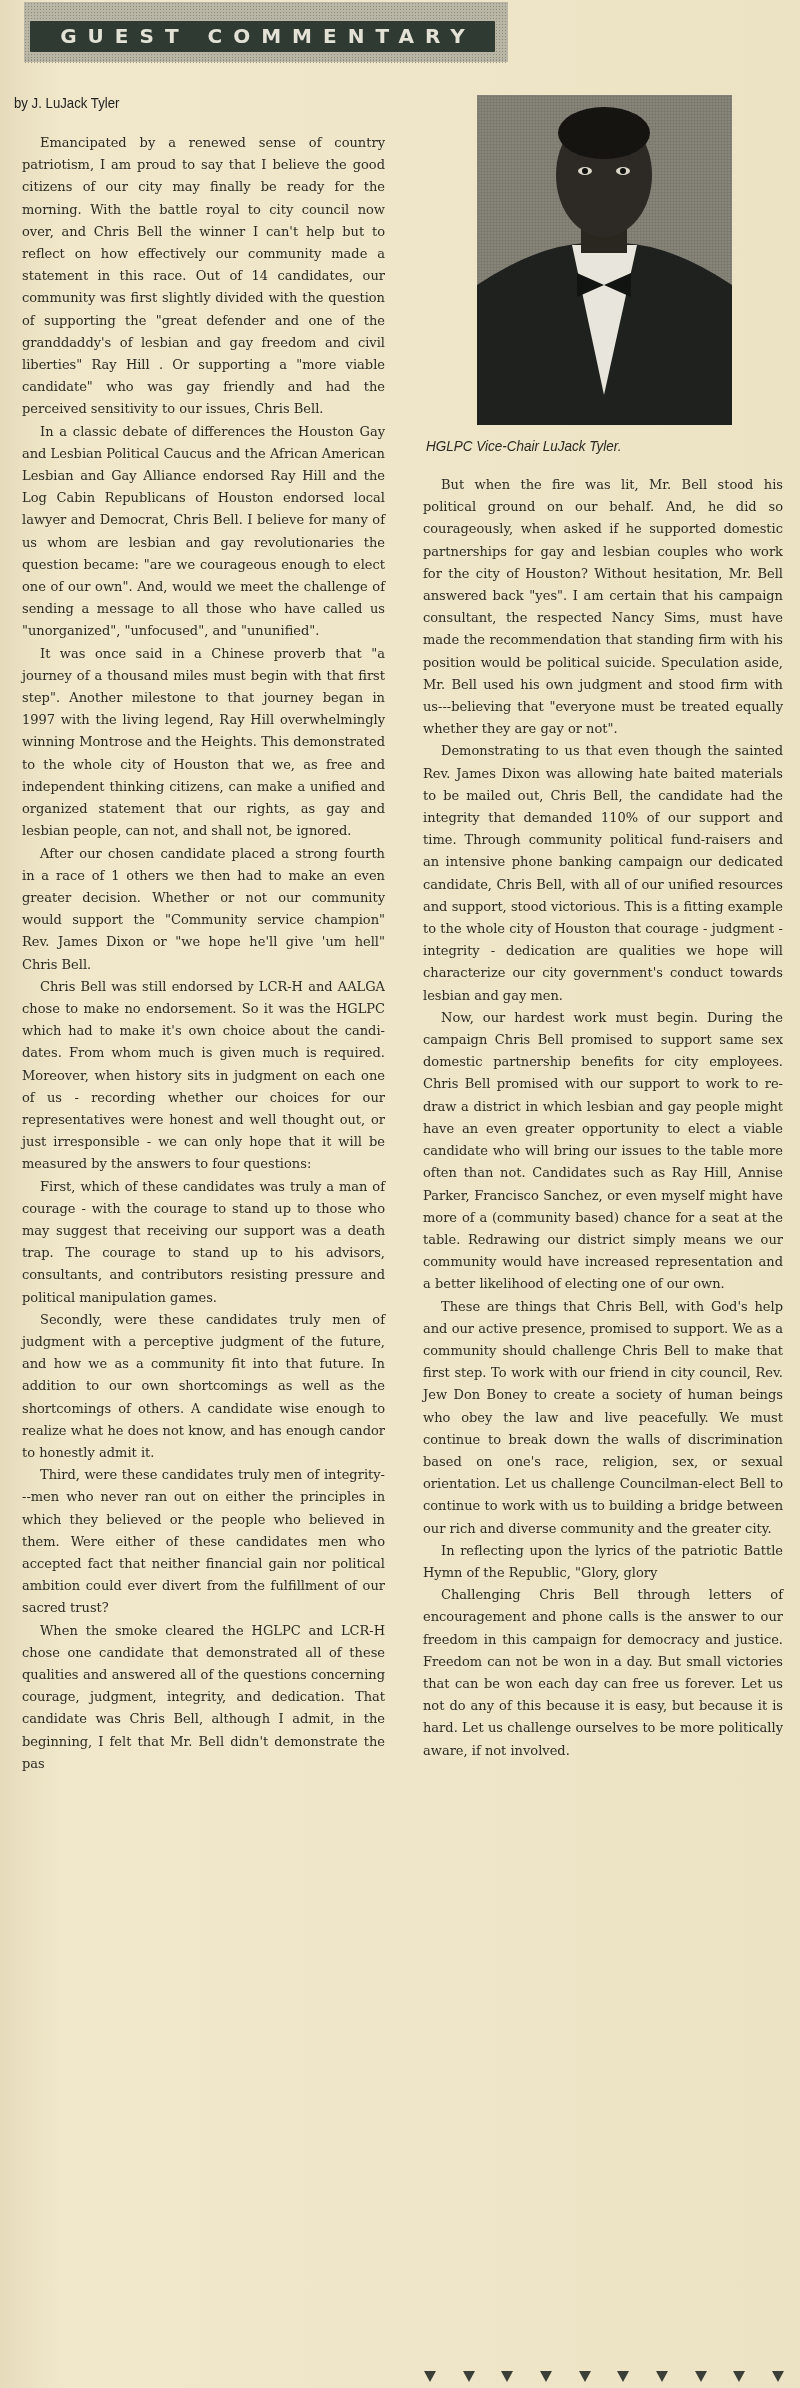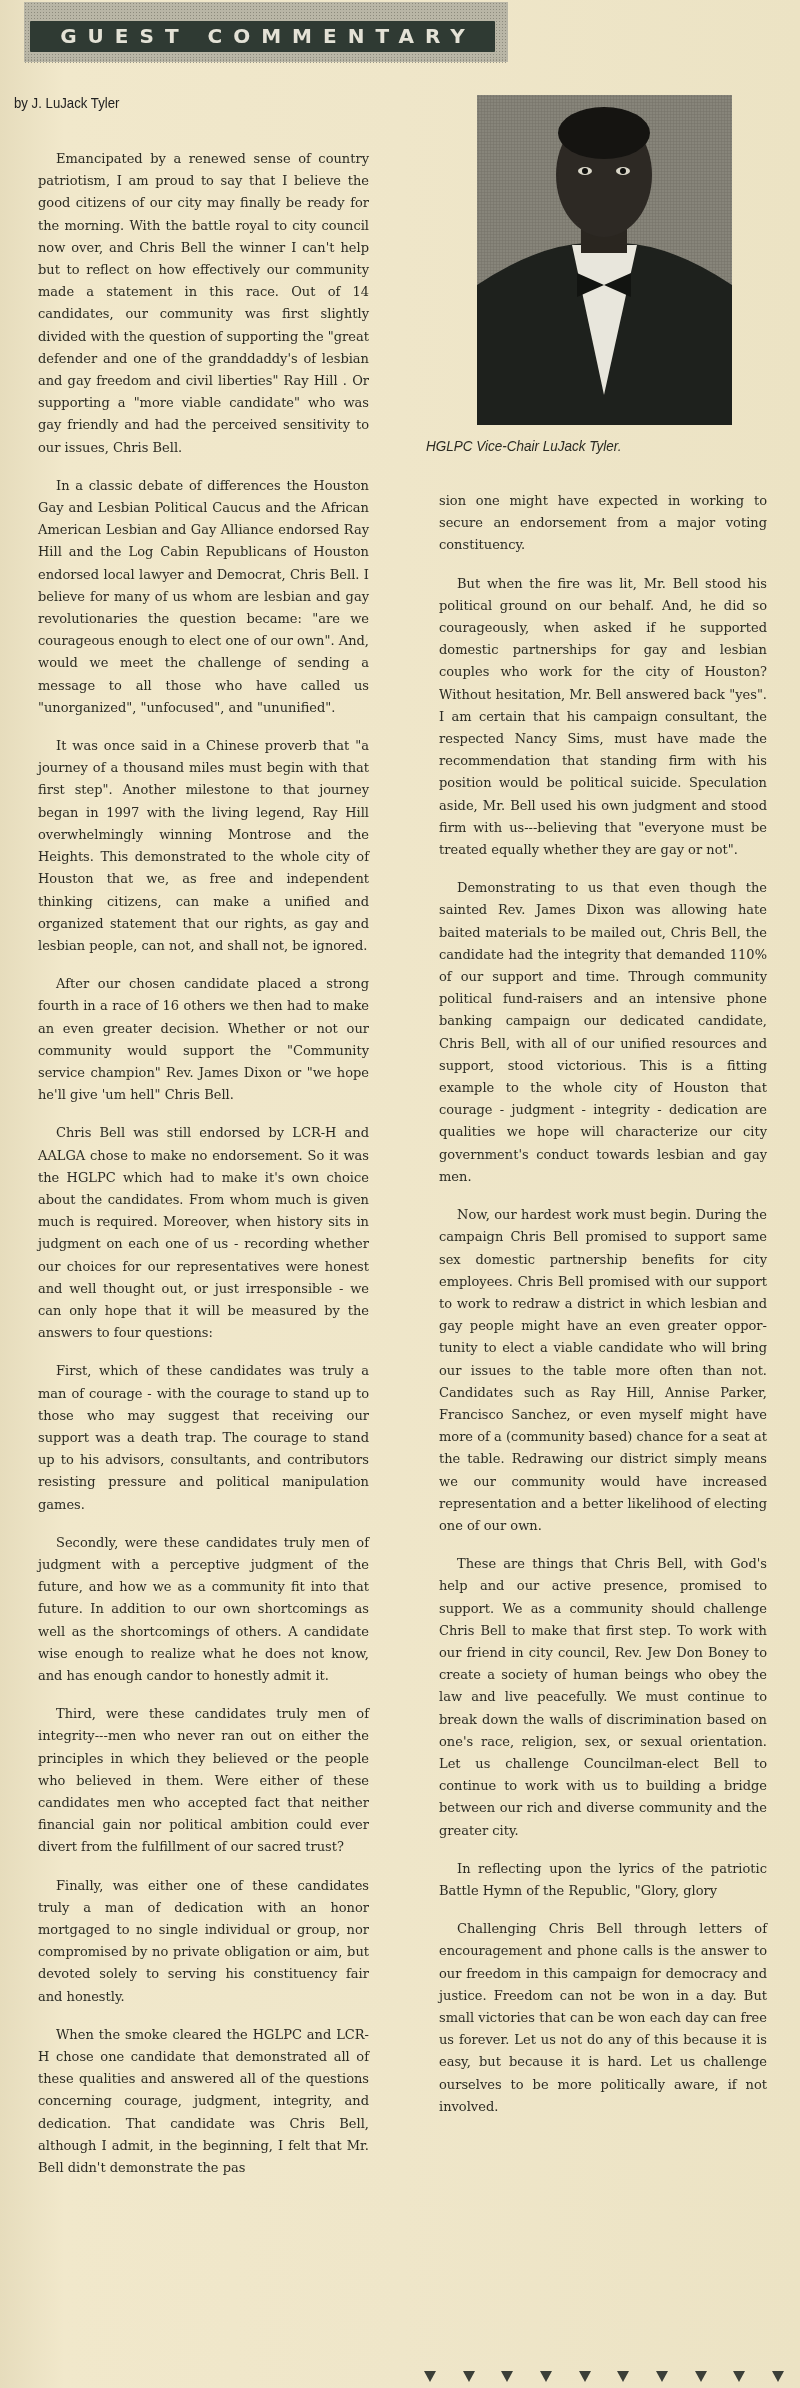--- a/index.html
+++ b/index.html
@@ -41,21 +41,21 @@
   }
   .col {
     position: absolute;
     font-family: "DejaVu Serif", serif;
     font-size: 13px; line-height: 22.2px;
     text-align: justify; hyphens: manual;
     color: #2b2b23;
   }
   .col-left { left: 22px; top: 132px; width: 363px; }
   .col-right { left: 423px; top: 474px; width: 360px; }
-  .col p { margin: 16px; text-indent: 18px; }
+  .col p { margin: 0; text-indent: 18px; }
   .photo {
     position: absolute; left: 477px; top: 95px; width: 255px; height: 330px;
     background: #4a4a40;
     background-image: radial-gradient(#1f1f1a 0.9px, transparent 1.2px);
     background-size: 3px 3px;
     overflow: hidden;
   }
   .photo svg { display: block; }
   .caption {
     position: absolute; left: 426px; top: 437px;
@@ -98,31 +98,29 @@
     <circle cx="108" cy="76" r="3" fill="#0f0f0d"></circle>
     <circle cx="146" cy="76" r="3" fill="#0f0f0d"></circle>
   </svg>
 </div>
 <div class="caption">HGLPC Vice-Chair LuJack Tyler.</div>
 
 <div class="col col-left">
   <p>Emancipated by a renewed sense of country patriotism, I am proud to say that I believe the good  citizens of our city may finally be ready for the morning.  With the battle royal to city council now over, and Chris Bell the winner I can't help but to reflect on how effectively our community made a statement   in this race.  Out of 14 candidates, our community was first slightly divided with the question of sup­porting the "great defender and one of the granddaddy's of lesbian and gay freedom and civil liberties" Ray Hill . Or support­ing a "more viable candidate" who was gay friendly and had the perceived sensi­tivity to our issues, Chris Bell.</p>
   <p>In a classic debate of differences the Houston Gay and Lesbian Political Caucus and the African American Lesbian and Gay Alliance endorsed Ray Hill and the Log Cabin Republicans of Houston endorsed local lawyer and Democrat, Chris Bell.  I believe for many of us whom are lesbian and gay revolu­tionaries the question became: "are we courageous enough to elect one of our own".  And, would we meet the challenge of sending a message to all those who have called us "unorganized", "unfo­cused", and "ununified".</p>
   <p>It was once said in a Chinese proverb that "a journey of a thousand miles must begin with that first step".  Another mile­stone to that journey began in 1997 with the living legend, Ray Hill overwhelming­ly winning Montrose and the Heights. This demonstrated to the whole city of Houston that we, as free and independent thinking citizens, can make a unified and organized statement  that our rights, as gay and lesbian people, can not, and shall not, be ignored.</p>
-  <p>After our chosen candidate placed a strong fourth in a race of 16 others we then had to make an even greater deci­sion.  Whether or not our community would support the "Community service champion" Rev. James Dixon or "we hope he'll give 'um hell" Chris Bell.</p>
+  <p>After our chosen candidate placed a strong fourth in a race of 1 others we then had to make an even greater deci­sion.  Whether or not our community would support the "Community service champion" Rev. James Dixon or "we hope he'll give 'um hell" Chris Bell.</p>
   <p>Chris Bell was still endorsed by LCR-H and AALGA chose to make no endorse­ment.  So it was the HGLPC which had to make it's own choice about the candi­dates.  From whom much is given much is required.  Moreover, when history sits in judgment on each one of us - recording whether our choices for our representa­tives were honest and well thought out, or just irresponsible - we can only hope that it will be measured by the answers to four questions:</p>
   <p>First, which of these candidates was truly a man of courage - with the courage to stand up to those who may suggest that receiving our support was a death trap. The courage to stand up to his advisors, consultants, and contributors resisting pressure and political manipulation games.</p>
   <p>Secondly, were these candidates truly men of judgment with a perceptive judg­ment of the future, and how we as a com­munity fit into that future.  In addition to our own shortcomings as well as the shortcomings of others. A candidate wise enough to realize what he does not know, and has enough candor to honestly admit it.</p>
   <p>Third, were these candidates truly men of integrity---men who never ran out on either the principles in which they believed or the people who believed in them. Were either of these candidates men who accepted fact that neither finan­cial gain nor political ambition could ever divert from the fulfillment of our sacred trust?</p>
-  <p>Finally, was either one of these candi­dates truly a man of dedication with an honor mortgaged to no single individual or group, nor compromised by no private obligation or aim, but devoted solely to serving his constituency fair and honestly.</p>
   <p>When the smoke cleared the HGLPC and LCR-H chose one candidate that demonstrated all of these qualities and answered  all of the questions concerning courage, judgment, integrity, and dedica­tion. That candidate was Chris Bell, although  I admit, in the beginning, I felt that Mr. Bell didn't demonstrate the pas­</p>
 </div>
 
 <div class="col col-right">
-  <p style="text-indent:0">sion one might have expected in working to secure an endorsement from a major voting constituency.</p>
   <p>But when the fire was lit, Mr. Bell stood his political ground on our behalf.   And, he did so courageously, when asked if he supported domestic partnerships for gay and lesbian couples who work for the city of Houston? Without hesitation, Mr. Bell answered back "yes".  I am certain that his campaign consultant, the respected Nancy Sims, must have made the recom­mendation that standing firm with his position would be political suicide. Speculation aside, Mr. Bell used his own judgment and stood firm with us---believ­ing that "everyone must be treated equal­ly whether they are gay or not".</p>
   <p>Demonstrating to us that even though the sainted Rev. James Dixon was allow­ing hate baited materials to be mailed out, Chris Bell, the candidate had the integrity that demanded 110% of our sup­port and time. Through community polit­ical fund-raisers and an intensive phone banking campaign our dedicated candi­date, Chris Bell, with all of our unified resources and support, stood victorious. This is a fitting example to the whole city of Houston that courage - judgment - integrity - dedication are qualities we hope will characterize our city govern­ment's conduct towards lesbian and gay men.</p>
   <p>Now, our hardest work must begin. During the campaign Chris Bell promised to support same sex domestic partnership benefits for city employees. Chris Bell promised with our support to work to re­draw a district in which lesbian and gay people might have an even greater oppor­tunity to elect a viable candidate who will bring our issues to the table more often than not. Candidates such as Ray Hill, Annise Parker, Francisco Sanchez, or even myself might have more of a (com­munity based) chance for a seat at the table. Redrawing our district simply means we our community would have increased representation  and a better likelihood of electing one of our own.</p>
   <p>These are things that Chris Bell, with God's help and our active presence, promised to support.  We as a community should challenge Chris Bell to make that first step. To work with our friend in city council, Rev. Jew Don Boney to create a society of human beings who obey the law and live peacefully.  We must continue to break down the walls of discrimination based on one's race, religion, sex, or sexu­al orientation. Let us challenge Councilman-elect Bell to continue to work with us to building a bridge between our rich and diverse community and the greater city.</p>
   <p>In reflecting upon the lyrics of the patriotic Battle Hymn of the Republic, "Glory, glory</p>
   <p>Challenging Chris Bell through letters of encouragement and phone calls is the answer to our freedom in this campaign for democracy and justice. Freedom can not be won in a day. But small victories that can be won each day can free us for­ever. Let us not do any of this because it is easy, but because it is hard.  Let us challenge ourselves to be more politically aware, if not involved.</p>
 </div>
 
 <div class="end-marks" id="end-marks">
     <span class="tri"></span>

